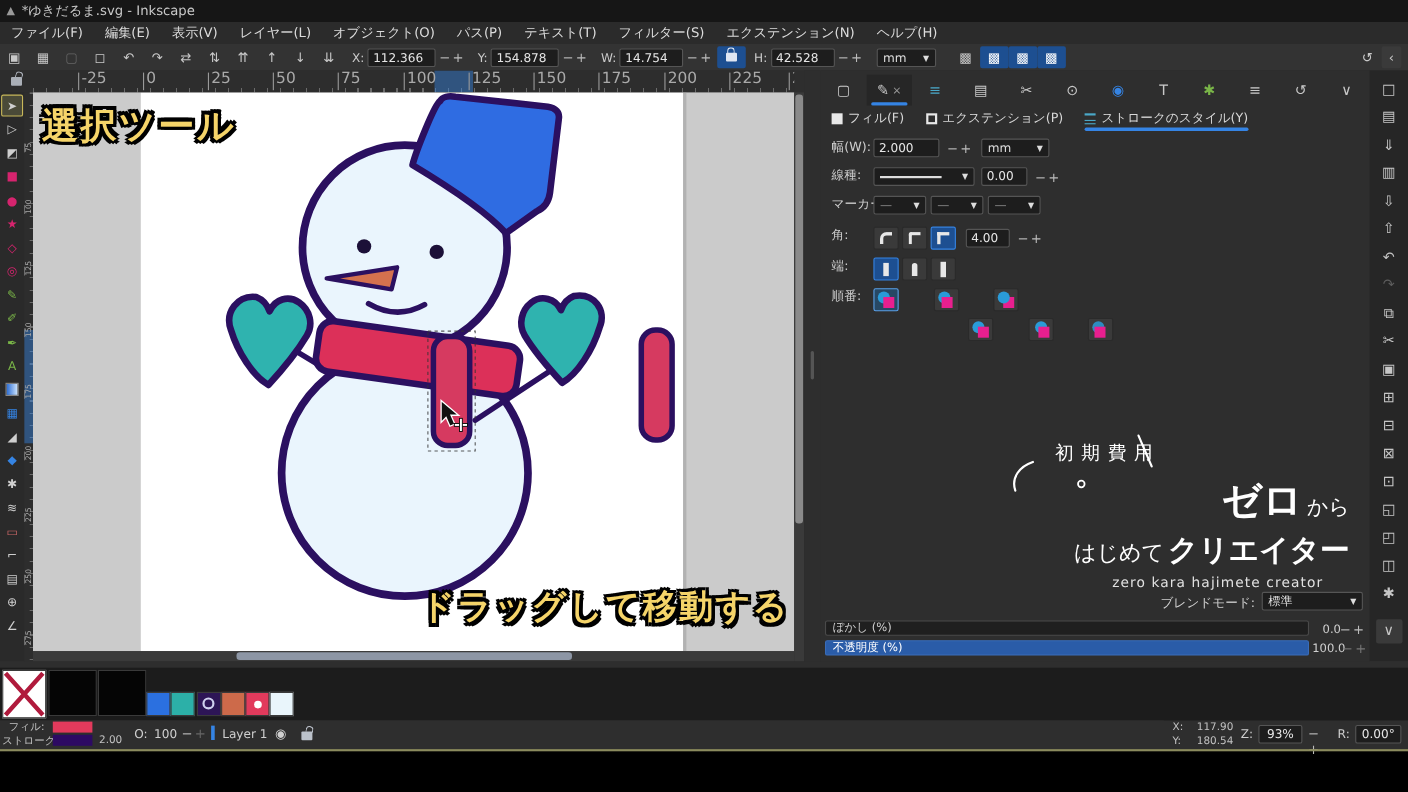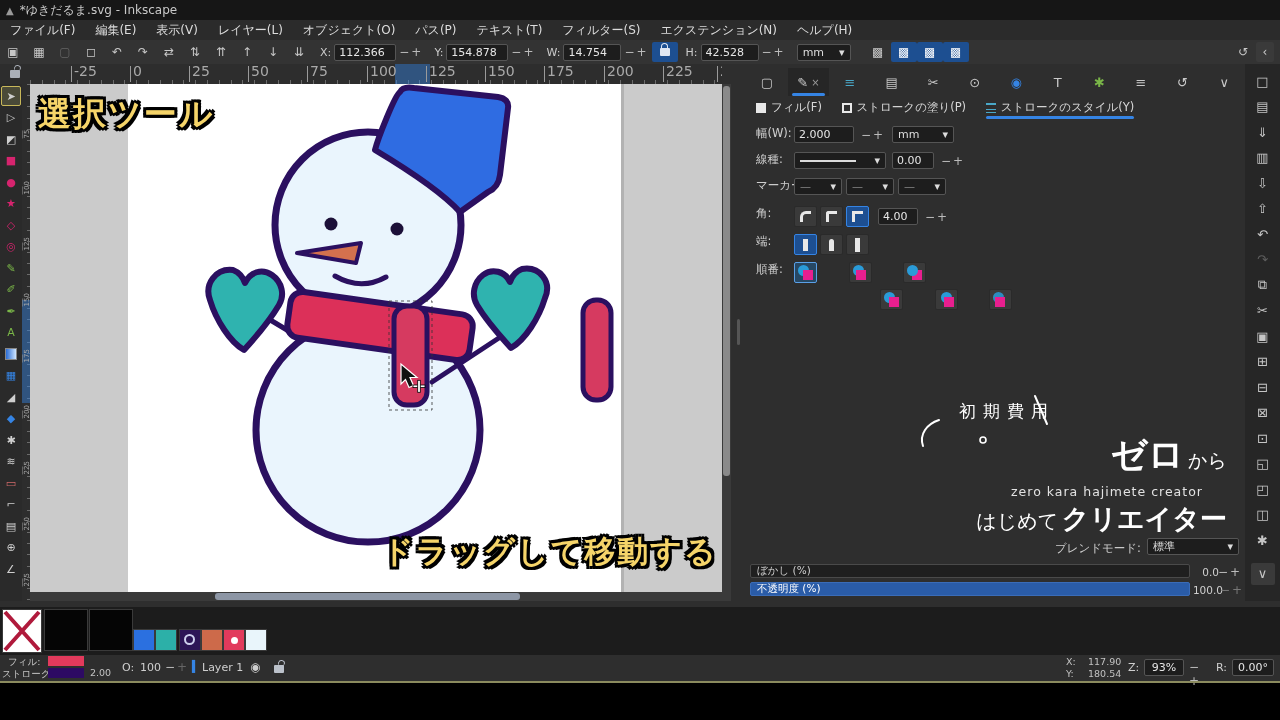--- a/index.html
+++ b/index.html
@@ -306,21 +306,21 @@
           </span>
     </div>
 
     <div class="a" style="left:10px;top:36px;width:480px;height:22px;">
       <span class="fstab">
             <span class="sq" style="background:#e8e8e8"></span>
             <span>フィル(F)</span>
           </span>
       <span class="fstab">
             <span class="sq" style="border:2px solid #e8e8e8"></span>
-            <span>ストロークの塗り(P)</span>
+            <span>エクステンション(P)</span>
           </span>
       <span class="fstab active">
             <span class="sq" style="border-top:2px solid #4aa8c8;border-bottom:4px double #4aa8c8"></span>
             <span>ストロークのスタイル(Y)</span>
           </span>
     </div>
 
     <div class="a" style="left:0;top:62px;width:499px;height:24px;">
       <span class="rowlbl">幅(W):</span>
       <span class="fld a" style="left:48px;top:0;width:60px">2.000</span>
@@ -399,25 +399,25 @@
       <svg class="a" style="left:-10px;top:-6px" width="140" height="60" viewBox="0 0 140 60">
         <path d="M118,2 L130,30" stroke="#fff" stroke-width="2" fill="none" stroke-linecap="round"></path>
         <path d="M6,52 C2,40 10,30 22,26" stroke="#fff" stroke-width="2" fill="none" stroke-linecap="round"></path>
         <circle cx="66" cy="46" r="3" stroke="#fff" stroke-width="1.6" fill="none"></circle>
       </svg>
       <div style="text-align:left;padding-left:32px;font-size:17px;letter-spacing:7px;">初期費用</div>
       <div style="margin-top:8px;">
         <span style="font-size:36px;font-weight:700;">ゼロ</span>
         <span style="font-size:19px;">から</span>
       </div>
-      <div style="margin-top:4px;font-size:12.5px;letter-spacing:1px;color:#e2e2e2;text-align:center;padding-left:60px;">zero kara hajimete creator</div>
       <div style="margin-top:2px;">
         <span style="font-size:20px;">はじめて</span>
         <span style="font-size:27px;font-weight:700;">クリエイター</span>
       </div>
+      <div style="margin-top:4px;font-size:12.5px;letter-spacing:1px;color:#e2e2e2;text-align:center;padding-left:60px;">zero kara hajimete creator</div>
     </div>
 
     <div class="a" style="left:0;top:474px;width:499px;height:22px;">
       <span class="a" style="right:104px;top:3px;color:#cfcfcf">ブレンドモード:</span>
       <span class="sel a" style="right:6px;top:0;width:92px;justify-content:space-between">
             <span>標準</span>
             <span>▾</span>
           </span>
     </div>
 

